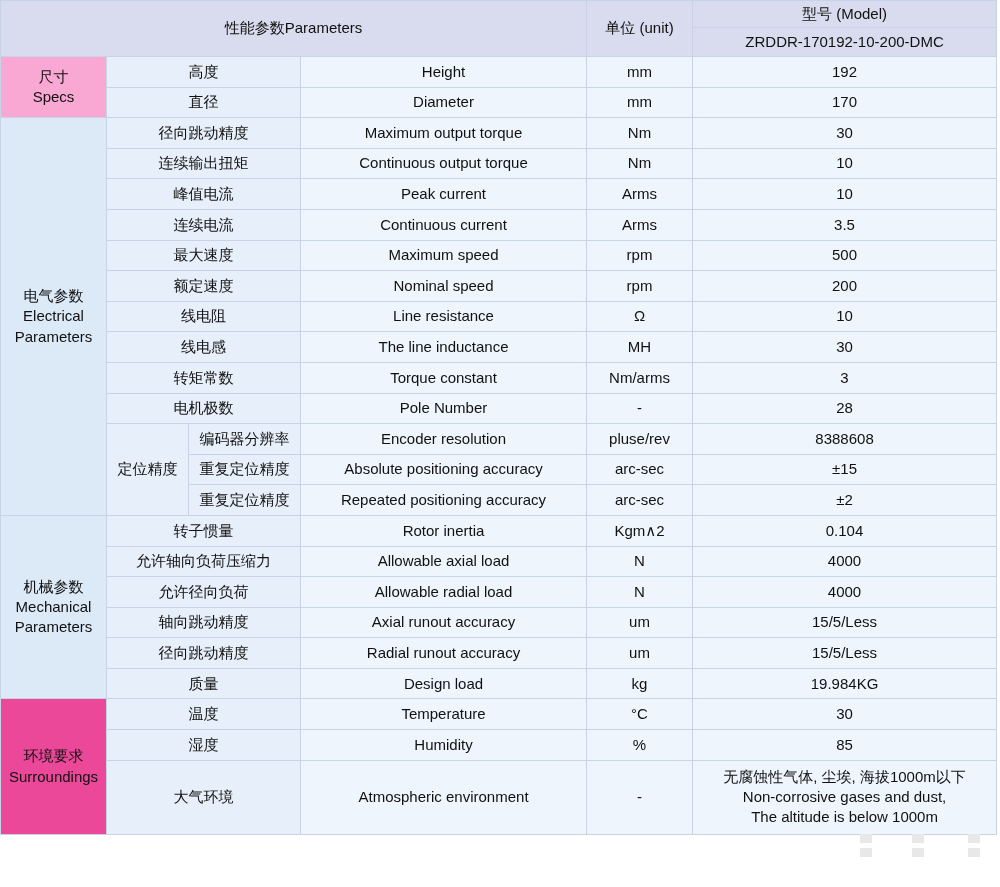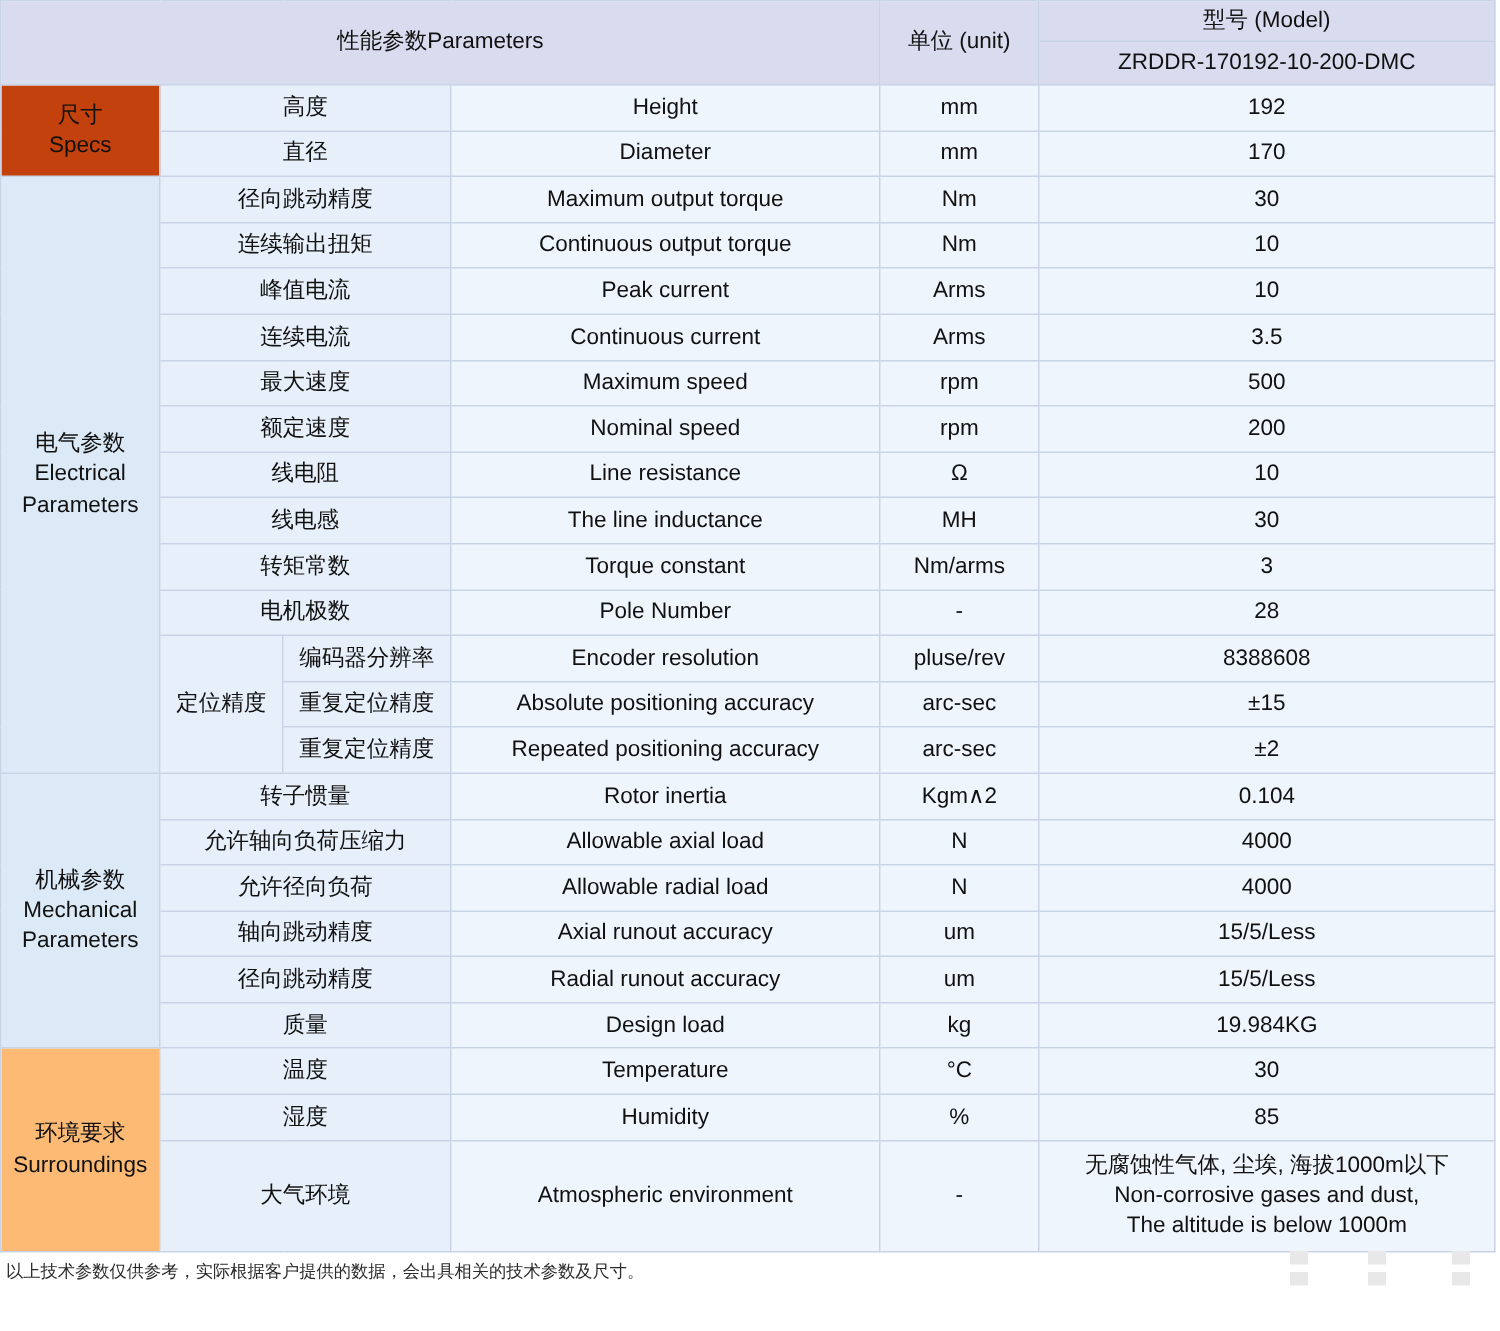--- a/index.html
+++ b/index.html
@@ -57,24 +57,24 @@
     height: 28px;
     font-size: 15px;
   }
   
   .grp {
     background: #dce9f7;
     font-size: 15px;
     line-height: 1.45;
     color: #111;
   }
-  .grp-specs { background: #c2410c; margin-top: 28px; }
+  .grp-specs { background: #f9a8d4; margin-top: 28px; }
   .grp-elec  { background: #dce9f7; }
   .grp-mech  { background: #dce9f7; margin-left: 14px; }
-  .grp-surr  { background: #fdba74; }
+  .grp-surr  { background: #ec4899; }
 
   .cn {
     background: #e7f0fa;
     font-size: 15px;
   }
   .cn-sub {
     background: #e7f0fa;
     font-size: 15px;
   }
   .en {
@@ -318,21 +318,20 @@
         <td class="en">Atmospheric environment</td>
         <td class="unit">-</td>
         <td class="val atmos-val">无腐蚀性气体, 尘埃, 海拔1000m以下
 Non-corrosive gases and dust,
 The altitude is below 1000m</td>
       </tr>
     </tbody>
   </table>
 
   <div class="footnote-wrap">
-    <div class="footnote fn-cn">以上技术参数仅供参考，实际根据客户提供的数据，会出具相关的技术参数及尺寸。</div>
   </div>
 
   <div class="corner-marks">
     <span class="cm1"></span>
       <span class="cm2"></span>
       <span class="cm3"></span>
     <span class="cm4"></span>
       <span class="cm5"></span>
       <span class="cm6"></span>
   </div>

